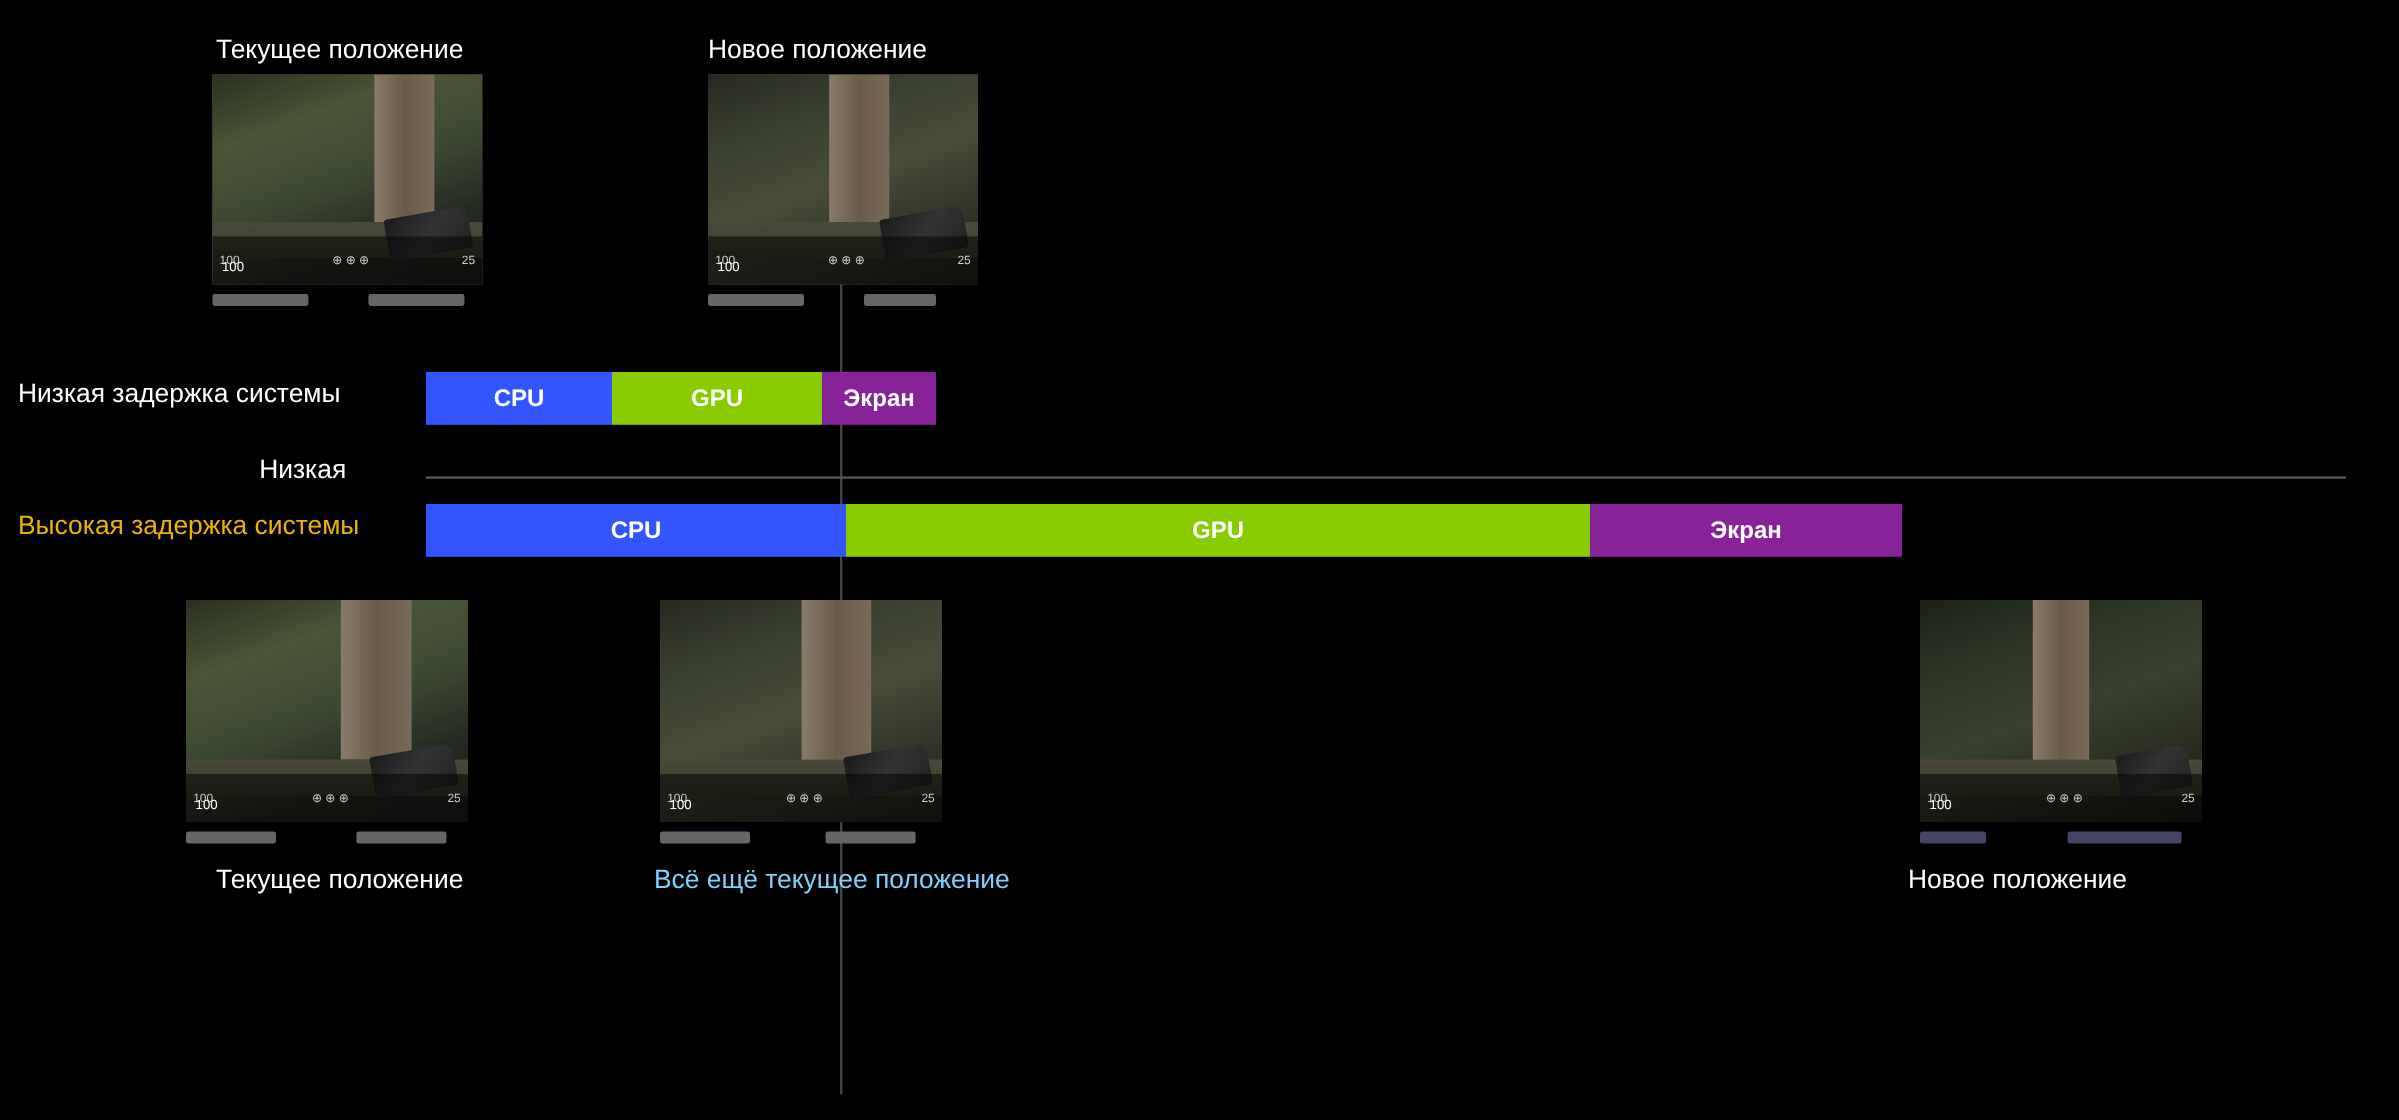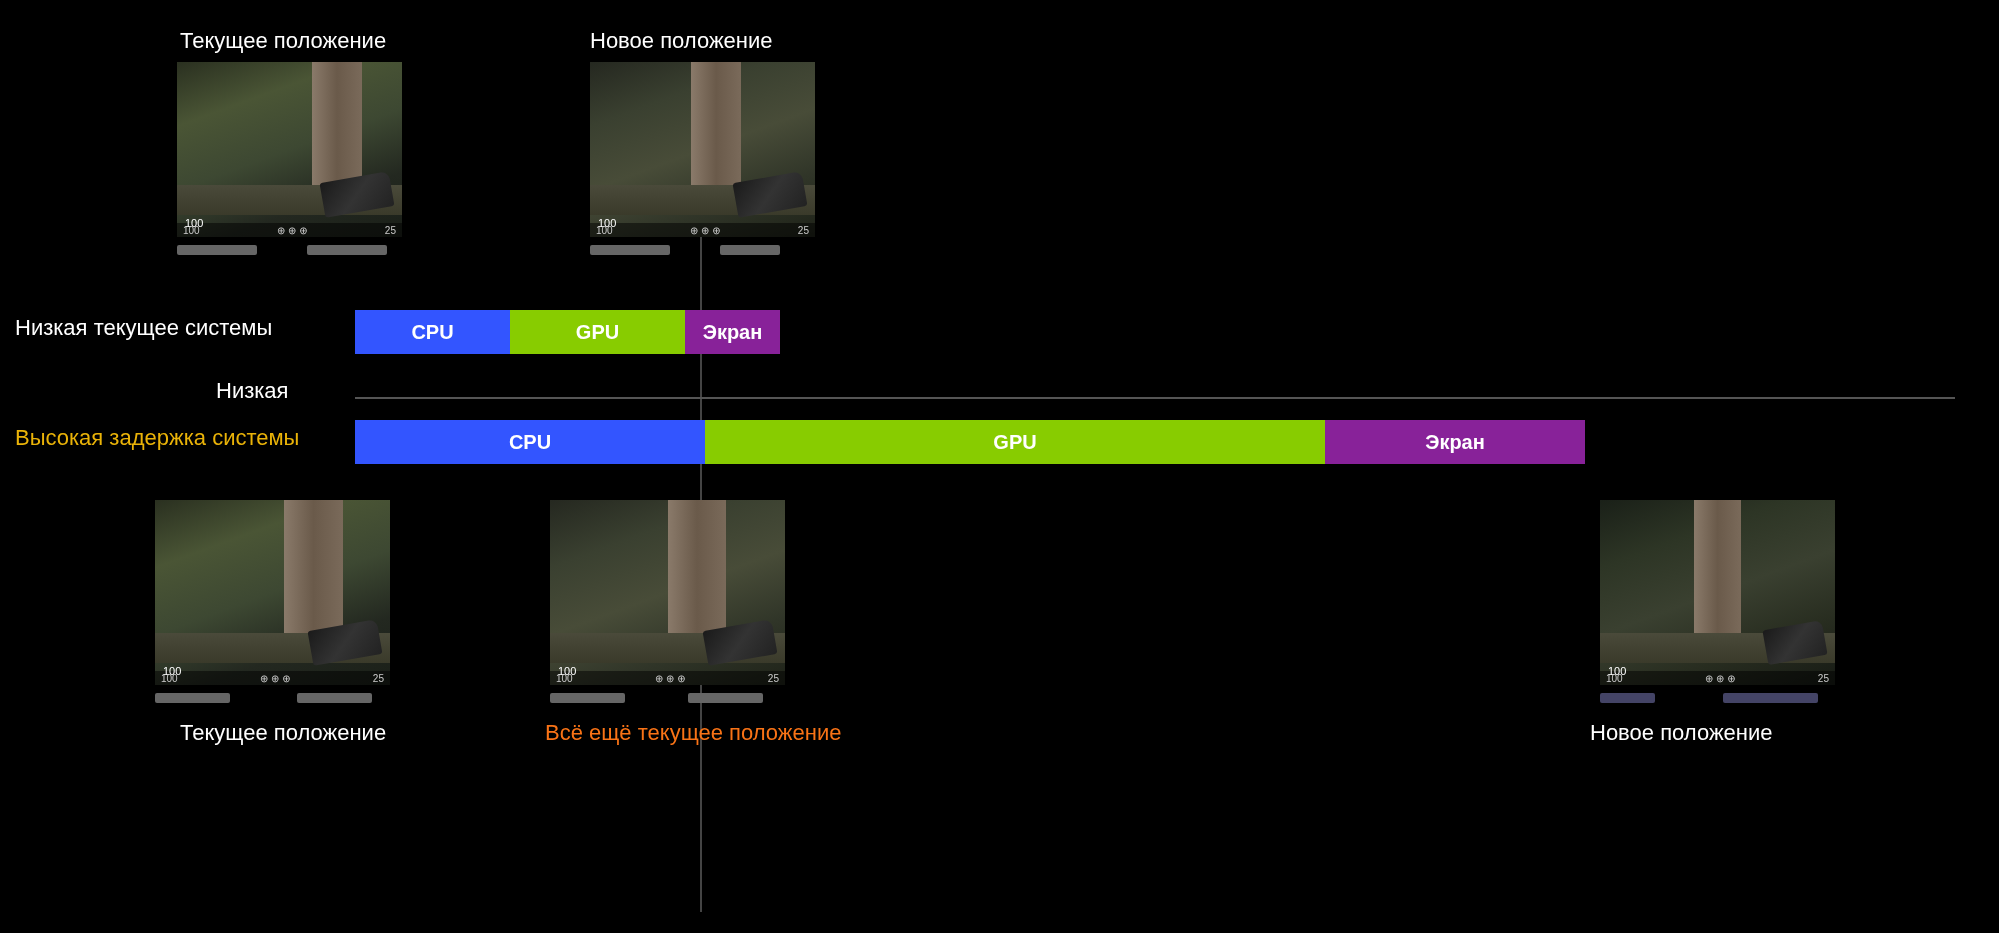--- a/index.html
+++ b/index.html
@@ -72,21 +72,21 @@
       left: 8px;
       font-size: 11px;
       color: #fff;
     }
 
     .game-hud {
       position: absolute;
       bottom: 0;
       left: 0;
       right: 0;
-      height: 14px;
+      height: 40px;
       background: rgba(0,0,0,0.5);
       display: flex;
       align-items: center;
       padding: 0 6px;
       font-size: 10px;
       color: #ccc;
       justify-content: space-between;
     }
 
     
@@ -282,21 +282,21 @@
       font-size: 22px;
       color: #fff;
       white-space: nowrap;
     }
 
     .label-bottom-middle {
       position: absolute;
       top: 720px;
       left: 545px;
       font-size: 22px;
-      color: #f97316;
+      color: #7dd3fc;
       white-space: nowrap;
     }
 
     .label-bottom-right {
       position: absolute;
       top: 720px;
       left: 1590px;
       font-size: 22px;
       color: #fff;
       white-space: nowrap;
@@ -374,21 +374,21 @@
         <span>25</span>
       </div>
     </div>
   </div>
 
   <div class="indicator-bar ind-tl-1"></div>
   <div class="indicator-bar ind-tl-2"></div>
   <div class="indicator-bar ind-tr-1"></div>
   <div class="indicator-bar ind-tr-2"></div>
 
-  <div class="row-label-low">Низкая текущее системы</div>
+  <div class="row-label-low">Низкая задержка системы</div>
 
   <div class="bar-cpu-low">CPU</div>
   <div class="bar-gpu-low">GPU</div>
   <div class="bar-screen-low">Экран</div>
 
   <div class="time-label">Низкая</div>
 
   <div class="timeline-line"></div>
 
   <div class="row-label-high">Высокая задержка системы</div>

